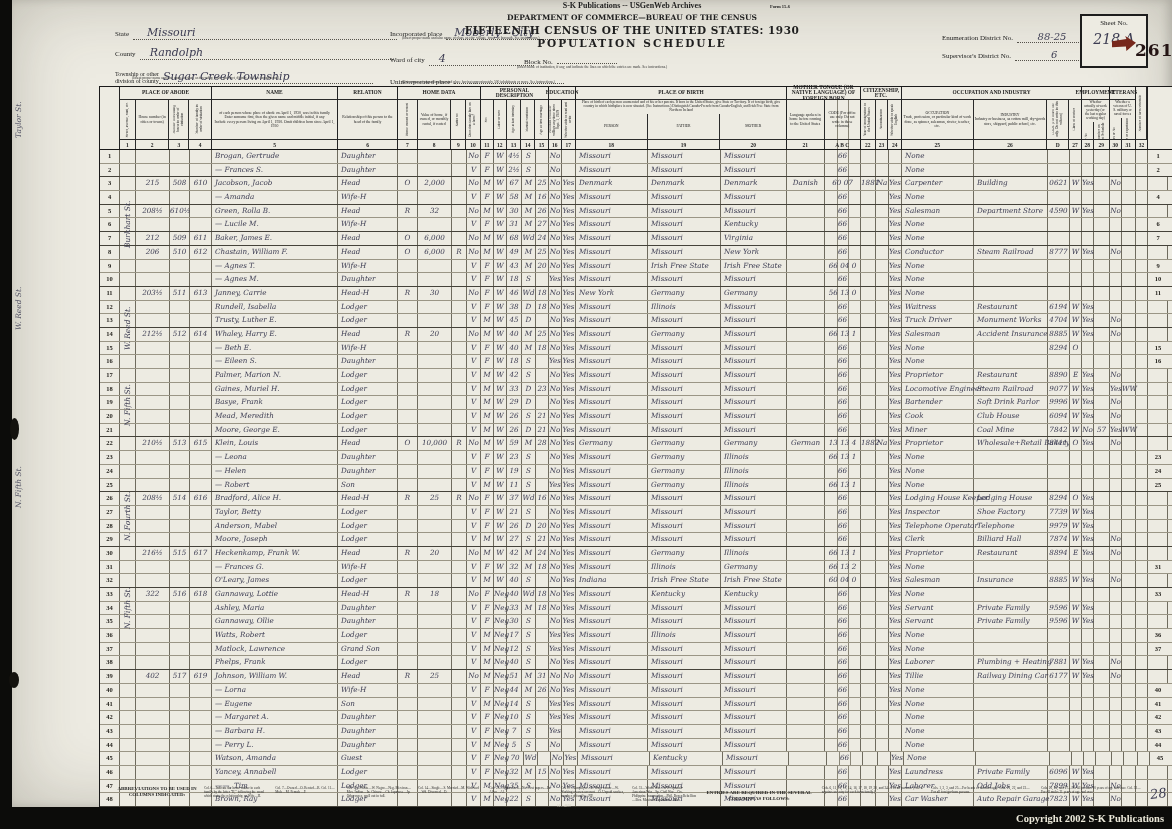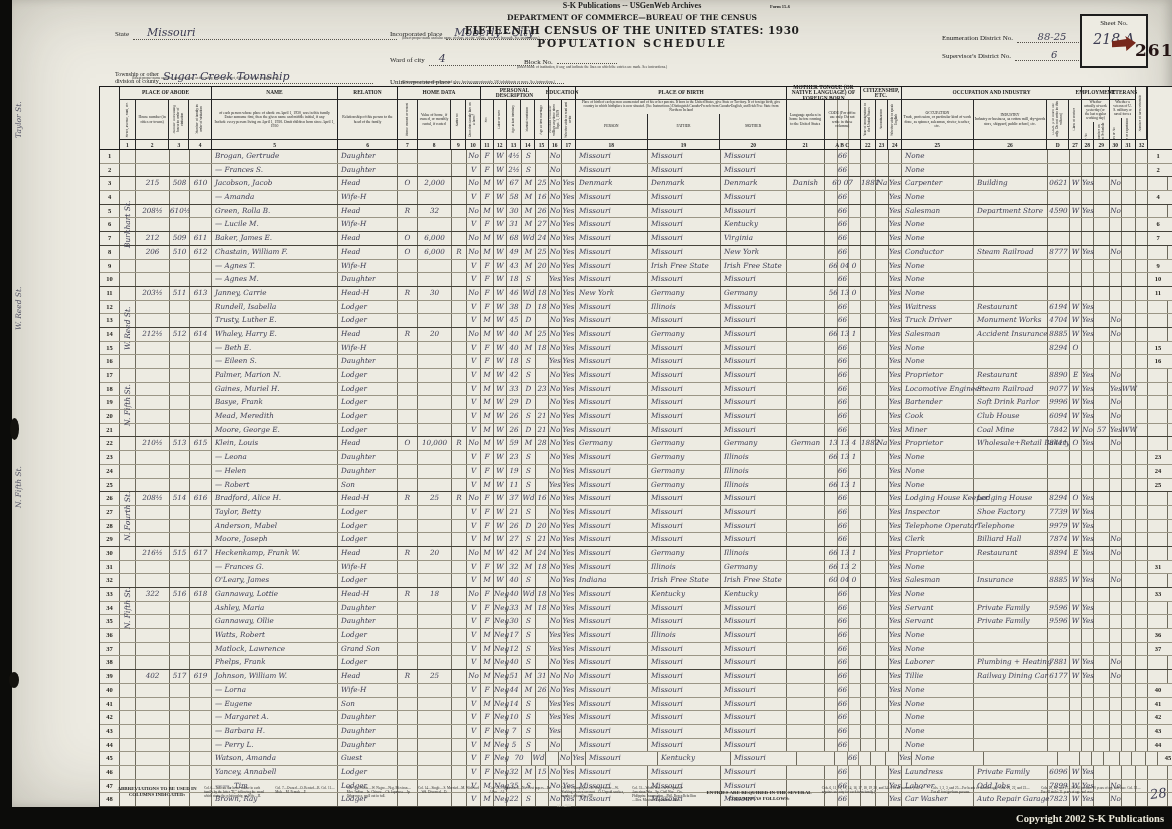--- a/index.html
+++ b/index.html
@@ -61,20 +61,24 @@
 </head>
 <body>
 
 <div class="scan">
   <div class="paper">
 
     <div class="mh" style="left:103px;top:22px;">
       <span class="lab">State</span>
       <span class="hw dot" style="font-size:11px;width:250px;padding-left:14px;">Missouri</span>
     </div>
+    <div class="mh" style="left:103px;top:42px;">
+      <span class="lab">County</span>
+      <span class="hw dot" style="font-size:11px;width:243px;padding-left:10px;">Randolph</span>
+    </div>
     <div class="mh" style="left:103px;top:58px;display:flex;align-items:flex-end;margin-top:12px;">
       <span class="lab2" style="white-space:pre-line;">Township or other
 division of county</span>
       <span class="hw dot" style="font-size:11px;width:210px;padding-left:4px;">Sugar Creek Township</span>
     </div>
     <div class="mh tiny" style="left:120px;top:76px;width:250px;">(Insert proper name and also name of class, as township, town, precinct, district, etc.  See instructions.)</div>
 
     <div class="mh" style="left:378px;top:22px;">
       <span class="lab">Incorporated place</span>
       <span class="hw dot" style="font-size:11px;width:150px;padding-left:8px;">Moberly - City</span>
@@ -2080,21 +2084,21 @@
             <div class="bc hwc" style="width: 20px;"></div>
             <div class="bc hwc" style="width: 22px;"></div>
             <div class="bc hwc tl" style="width: 126px;">Watson, Amanda</div>
             <div class="bc hwc tl" style="width: 60px;">Guest</div>
             <div class="bc hwc" style="width: 20px;"></div>
             <div class="bc hwc" style="width: 34px;"></div>
             <div class="bc hwc" style="width: 15px;"></div>
             <div class="bc hwc" style="width: 14px;">V</div>
             <div class="bc hwc" style="width: 13px;">F</div>
             <div class="bc hwc" style="width: 13px;">Neg</div>
-            <div class="bc hwc" style="width: 25px;">70</div>
+            <div class="bc hwc" style="width: 17px;">70</div>
             <div class="bc hwc" style="width: 14px;">Wd</div>
             <div class="bc hwc" style="width: 13px;"></div>
             <div class="bc hwc" style="width: 13px;">No</div>
             <div class="bc hwc" style="width: 14px;">Yes</div>
             <div class="bc hwc tl" style="width: 72px;">Missouri</div>
             <div class="bc hwc tl" style="width: 73px;">Kentucky</div>
             <div class="bc hwc tl" style="width: 66px;">Missouri</div>
             <div class="bc hwc" style="width: 38px;"></div>
             <div class="bc hwc codebg" style="width: 36px;">66</div>
             <div class="bc hwc" style="width: 15px;"></div>

